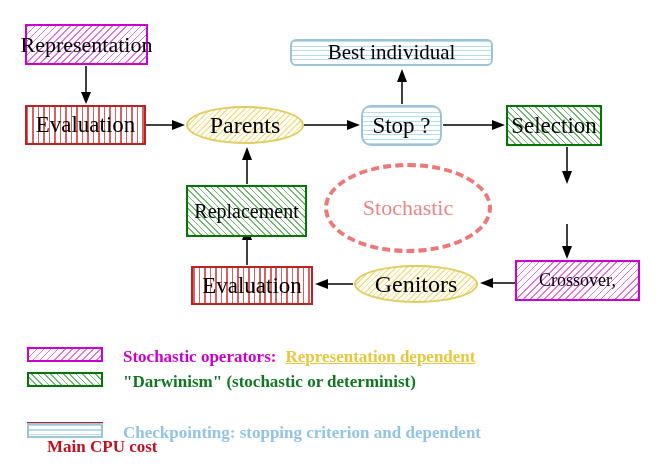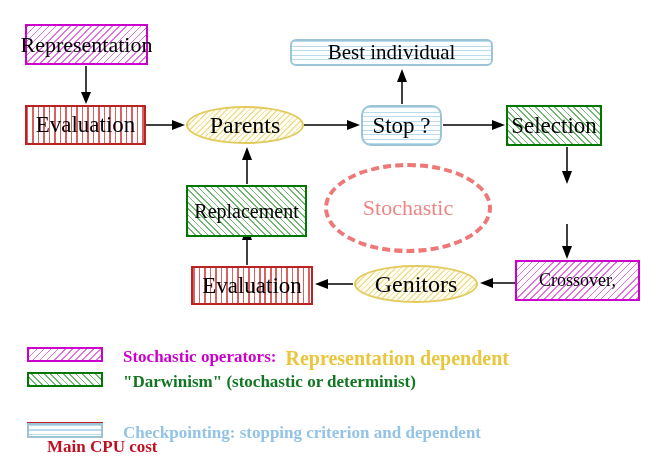--- a/index.html
+++ b/index.html
@@ -60,21 +60,21 @@
   #arrows{position:absolute;left:0;top:0;width:662px;height:471px;}
   #arrows line{stroke:#000;stroke-width:1.5;}
   #arrows polygon{fill:#000;}
 
   
   .legend-row{position:absolute;left:27px;display:flex;align-items:flex-start;height:16px;}
   .legend-swatch{width:76px;height:15px;box-sizing:border-box;flex:0 0 auto;}
   .legend-text{margin-left:20px;font-size:17px;font-weight:bold;white-space:nowrap;}
   #lr1{top:347px;} #lr2{top:372px;} #lr3{top:422px;flex-direction:column;} #lr4{top:423px;}
   .t-magenta{color:#cc00cc;}
-  .t-gold{color:#e8c63e;margin-left:9px;font-size:20px;font-weight:bold;white-space:nowrap;}
+  .t-gold{color:#e8c63e;margin-left:9px;font-size:17px;font-weight:bold;white-space:nowrap;text-decoration:underline;}
   .t-green{color:#117722;}
   .t-red{color:#c01020;}
   .t-cyan{color:#93c3e6;}
 </style>
 </head>
 <body>
 
 <div id="canvas">
 
   <svg id="arrows" viewBox="0 0 662 471" xmlns="http://www.w3.org/2000/svg">

